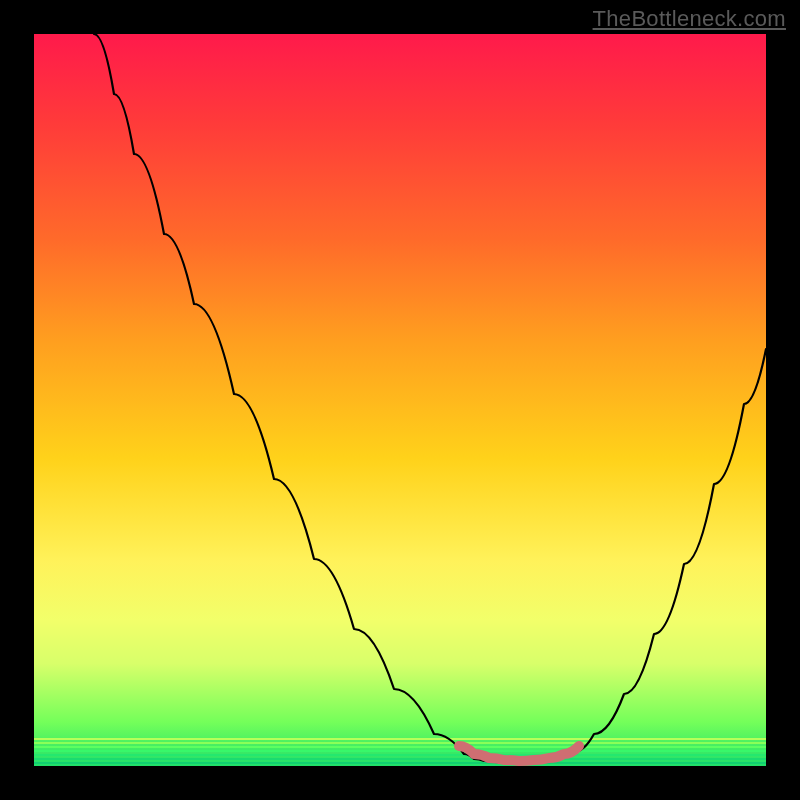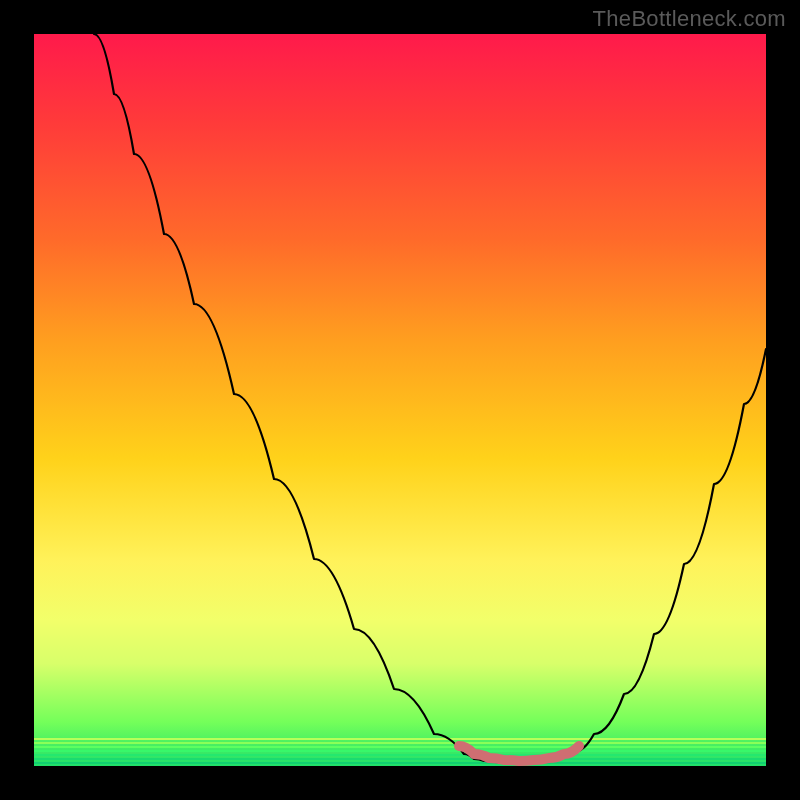--- a/index.html
+++ b/index.html
@@ -45,20 +45,21 @@
     height: 2px;
   }
   .watermark {
     position: absolute;
     top: 6px;
     right: 14px;
     color: #5a5a5a;
     font-size: 22px;
     letter-spacing: 0.3px;
     font-weight: 500;
+    text-decoration: underline;
   }
   svg {
     position: absolute;
     left: 0;
     top: 0;
     width: 732px;
     height: 732px;
   }
 </style>
 </head>

